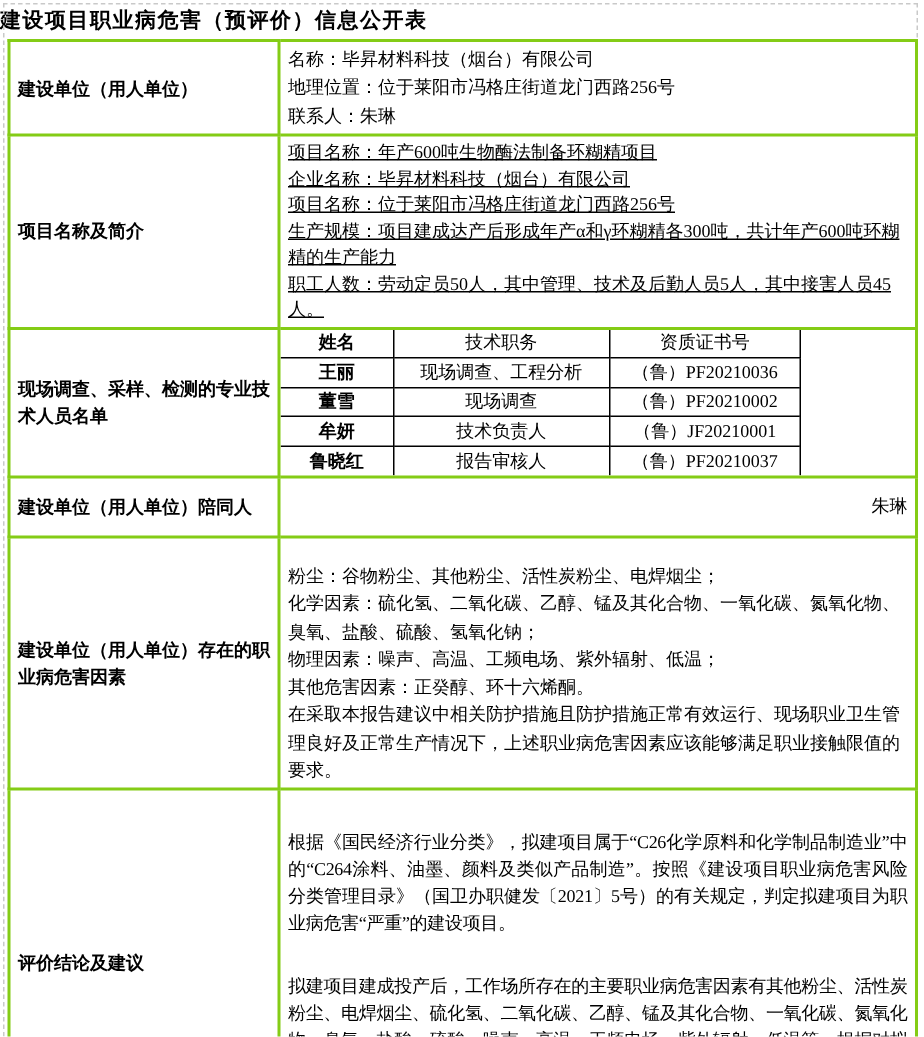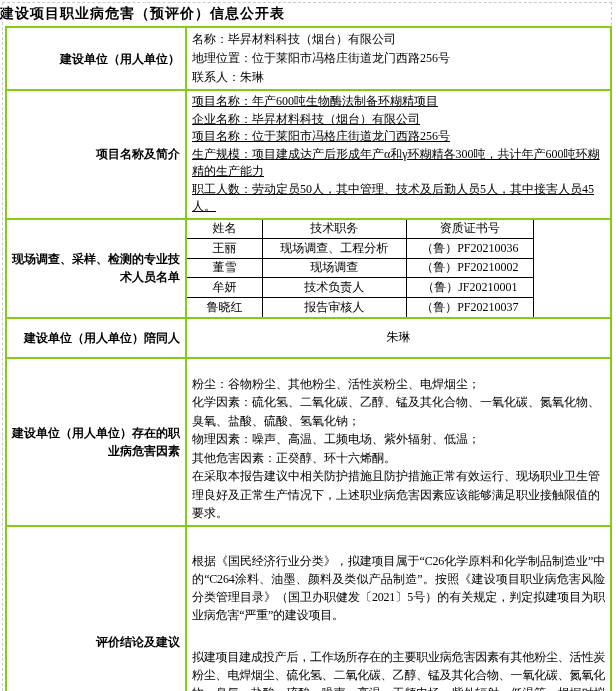--- a/index.html
+++ b/index.html
@@ -18,41 +18,41 @@
   }
   table.main{
     position:absolute;top:26px;left:5px;width:605px;
     border-collapse:collapse;table-layout:fixed;background:#fff;
   }
   table.main>tbody>tr>td{
     border:2px solid #84cc16;font-size:12px;vertical-align:middle;
     overflow:hidden;
   }
   td.label-cell{
-    width:180px;font-weight:bold;text-align:right;
+    width:180px;font-weight:bold;text-align:left;
     padding:0 5px;line-height:18px;
   }
   td.content-cell{width:425px;padding:2px 5px;}
   .lines-19 .line{line-height:19px;}
   .lines-175 .line{line-height:17.5px;text-decoration:underline;}
   .lines-185 .line{line-height:18.5px;}
   td.v-top{vertical-align:top;padding-top:16px;}
   td.nested-cell{padding:0;}
   table.sub{
     width:100%;height:97px;border-collapse:collapse;table-layout:fixed;
   }
   table.sub td{
     border:1px solid #000;text-align:center;font-size:12px;
     padding:0 2px;line-height:15px;
   }
   table.sub tr:first-child td{border-top:none;}
-  table.sub tr td:first-child{border-left:none;}
+  table.sub tr td:first-child{border-left:none;font-weight:bold;}
   table.sub tr:last-child td{border-bottom:none;}
   table.sub td.empty-col{border-right:none;border-top:none;border-bottom:none;}
-  .center-value{text-align:center;}
+  .center-value{text-align:right;}
   .para{line-height:18px;text-align:justify;letter-spacing:-0.2px;margin-top:24px;}
 </style>
 </head>
 <body>
 
 <div class="boundary"></div>
 
 <div class="title">建设项目职业病危害（预评价）信息公开表</div>
 
 <table class="main">

